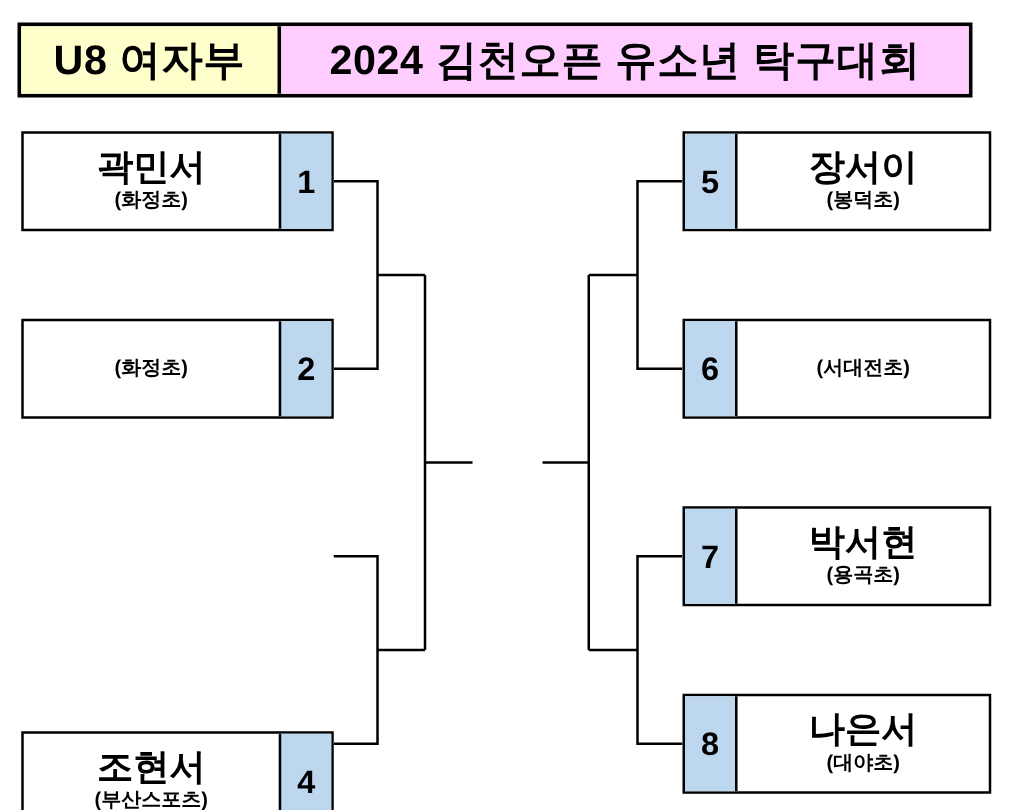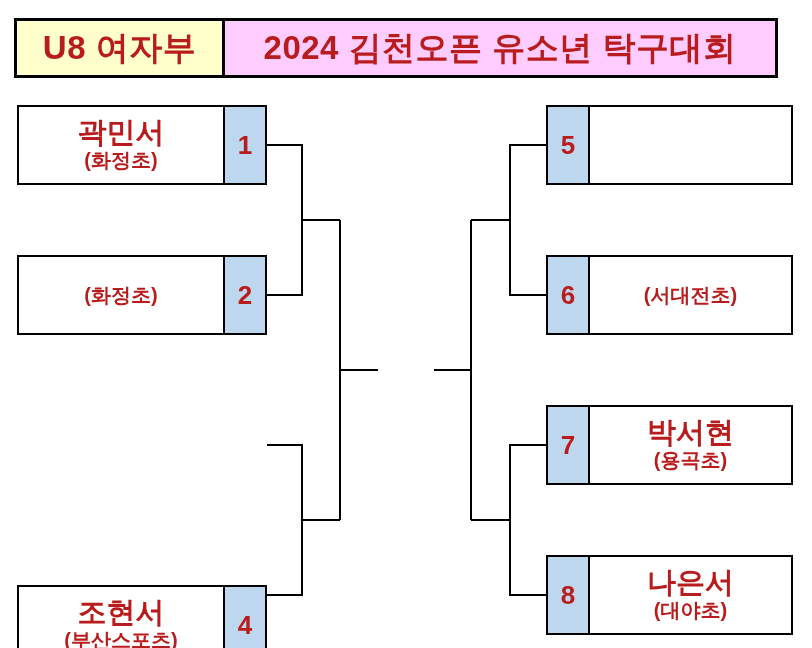--- a/index.html
+++ b/index.html
@@ -6,21 +6,21 @@
     margin: 0;
     padding: 0;
     background: #ffffff;
   }
   .page {
     position: relative;
     width: 812px;
     height: 648px;
     background: #ffffff;
     font-family: "Liberation Sans", sans-serif;
-    color: #b91c1c;
+    color: #000000;
     overflow: hidden;
   }
 
   
   .header {
     position: absolute;
     left: 14px;
     top: 18px;
     width: 764px;
     height: 60px;
@@ -77,21 +77,21 @@
     justify-content: center;
     padding-top: 0;
   }
   .player-name {
     font-size: 29px;
     font-weight: bold;
     line-height: 1.1;
     white-space: nowrap;
   }
   .player-school {
-    font-size: 20px;
+    font-size: 16px;
     font-weight: bold;
     line-height: 1.25;
     white-space: nowrap;
   }
   .seed-cell {
     width: 40px;
     flex: 0 0 40px;
     background: var(--seed-bg, #BDD7EE);
     display: flex;
     align-items: center;
@@ -146,20 +146,24 @@
   <div class="entry left" style="top:585px">
     <div class="name-cell">
       <div class="player-name">조현서</div>
       <div class="player-school">(부산스포츠)</div>
     </div>
     <div class="seed-cell">4</div>
   </div>
 
   <div class="entry right" style="top:105px">
     <div class="seed-cell">5</div>
+    <div class="name-cell">
+      <div class="player-name">장서이</div>
+      <div class="player-school">(봉덕초)</div>
+    </div>
   </div>
 
   <div class="entry right" style="top:255px">
     <div class="seed-cell">6</div>
     <div class="name-cell">
       <div class="player-school">(서대전초)</div>
     </div>
   </div>
 
   <div class="entry right" style="top:405px">

